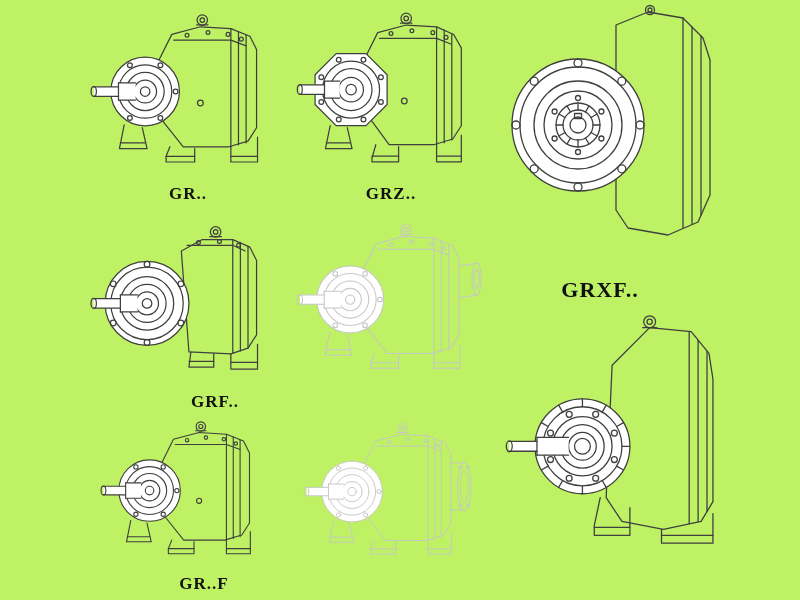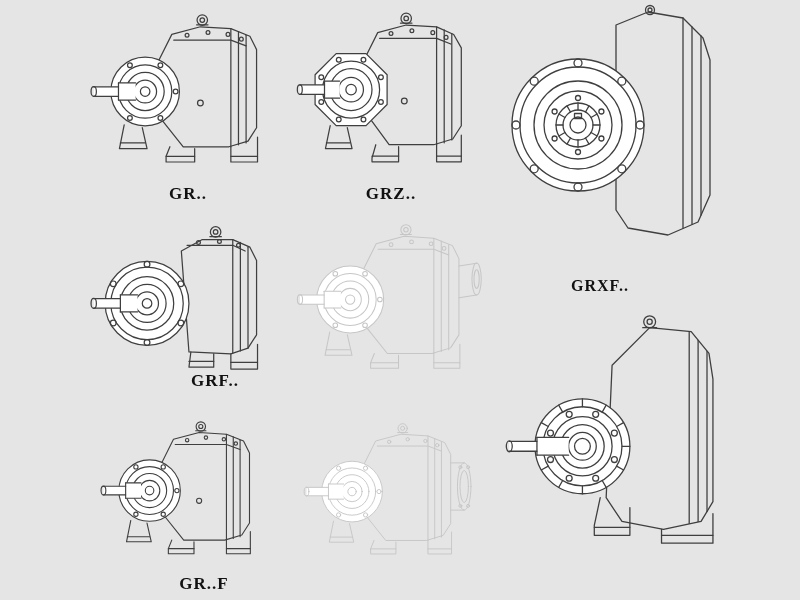--- a/index.html
+++ b/index.html
@@ -1,23 +1,23 @@
 <!DOCTYPE html>
 <html><head>
 <meta charset="utf-8">
 <style>
   html,body{margin:0;padding:0;background:#ffffff;}
-  .canvas{position:relative;width:800px;height:600px;background:#e5e5e5;overflow:hidden;
+  .canvas{position:relative;width:800px;height:600px;background:#bef264;overflow:hidden;
           font-family:"Liberation Serif","DejaVu Serif",serif;}
   .fig{position:absolute;margin:0;padding:0;}
   .fig svg{display:block;width:100%;height:100%;}
   .draw{stroke:#3f3f3f;fill:none;stroke-width:1.3;stroke-linejoin:round;stroke-linecap:round;}
   .ghost .draw{stroke:#c6c6c6;stroke-width:1.1;}
   .label{position:absolute;font-weight:700;font-size:17px;color:#111111;text-align:center;letter-spacing:1px;}
-  .label.big{font-size:16px;}
+  .label.big{font-size:22px;}
 </style>
 </head>
 <body>
 
 <div class="canvas">
 
   <div class="fig" style="left:88px;top:2px;width:200px;height:180px">
     <svg viewBox="0 0 210 185">
       <g class="draw">
         <path d="M74 60 L88 32 L118 24 L150 26 L170 34 L177 48 L177 130 L168 144 L148 150 L100 150 L76 120"></path>
@@ -193,21 +193,21 @@
           <rect x="34" y="86" width="18" height="18" fill="#ffffff" stroke="none"></rect>
         <line x1="6" y1="90" x2="34" y2="90"></line>
           <line x1="6" y1="100" x2="34" y2="100"></line>
         <line x1="34" y1="86" x2="34" y2="104"></line>
           <line x1="34" y1="86" x2="52" y2="86"></line>
           <line x1="34" y1="104" x2="52" y2="104"></line>
         <ellipse cx="6" cy="95" rx="2.8" ry="5.2"></ellipse>
       </g>
     </svg>
   </div>
-  <div class="label" style="left:100px;top:371px;width:230px">GRF..</div>
+  <div class="label" style="left:100px;top:392px;width:230px">GRF..</div>
 
   <div class="fig ghost" style="left:292px;top:214px;width:200px;height:172px">
     <svg viewBox="0 0 210 185">
       <g class="draw">
         <path d="M74 60 L88 32 L118 24 L150 26 L170 34 L177 48 L177 130 L168 144 L148 150 L100 150 L76 120"></path>
         <path d="M90 38 L150 38 L166 44"></path>
         <circle cx="104" cy="33" r="2"></circle>
           <circle cx="126" cy="30" r="2"></circle>
           <circle cx="147" cy="32" r="2"></circle>
           <circle cx="161" cy="37" r="2"></circle>

